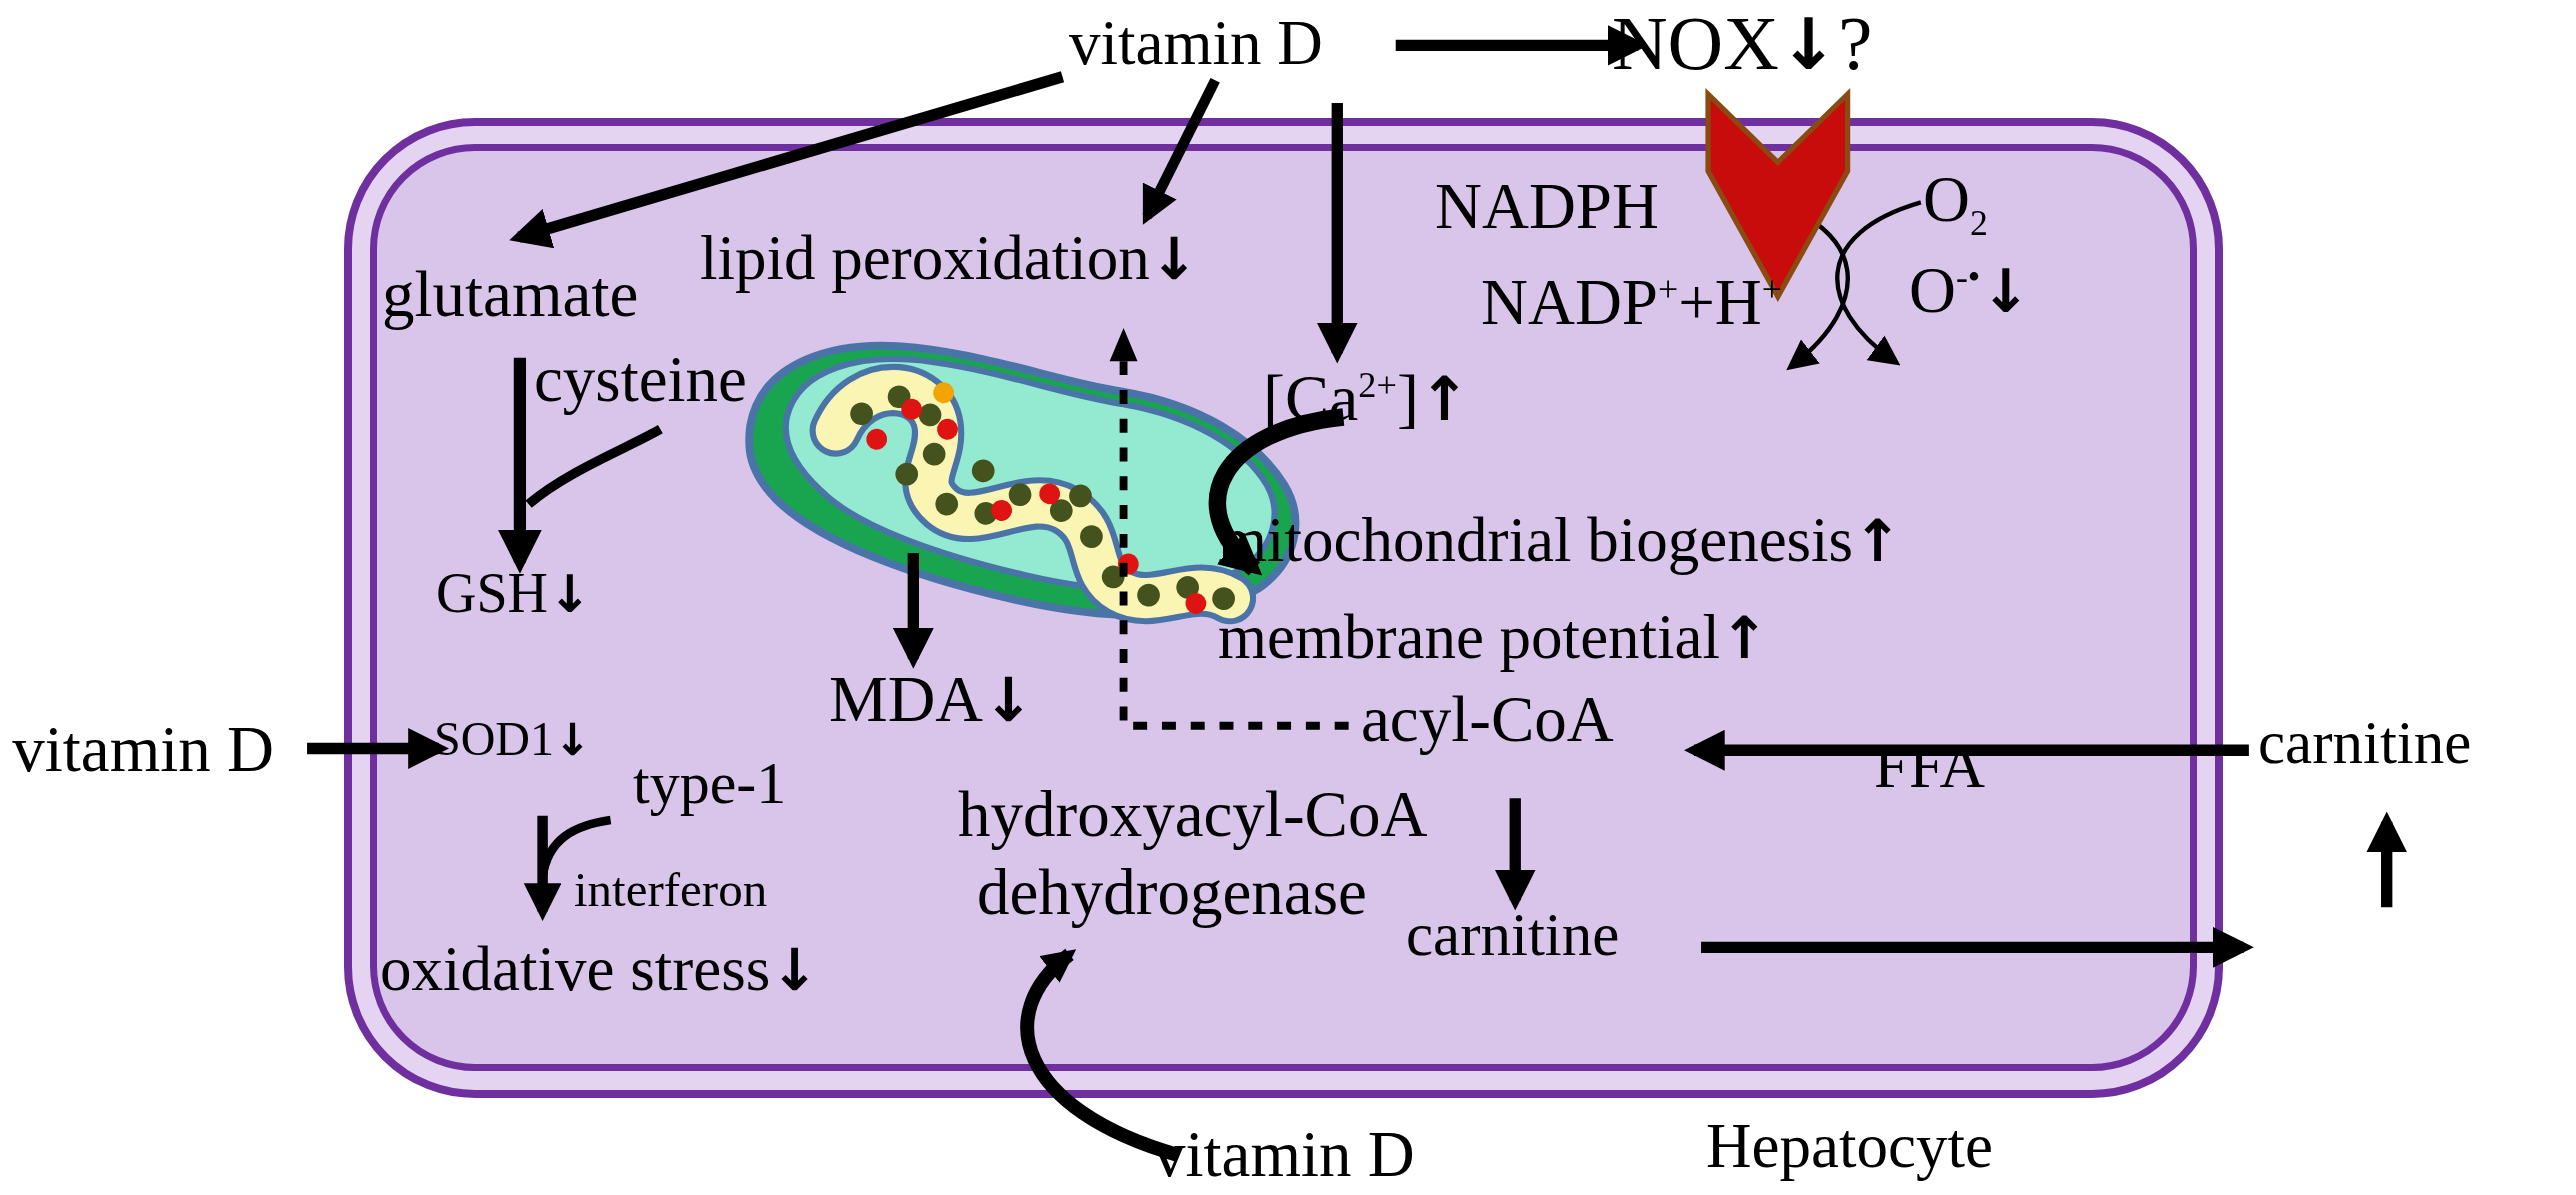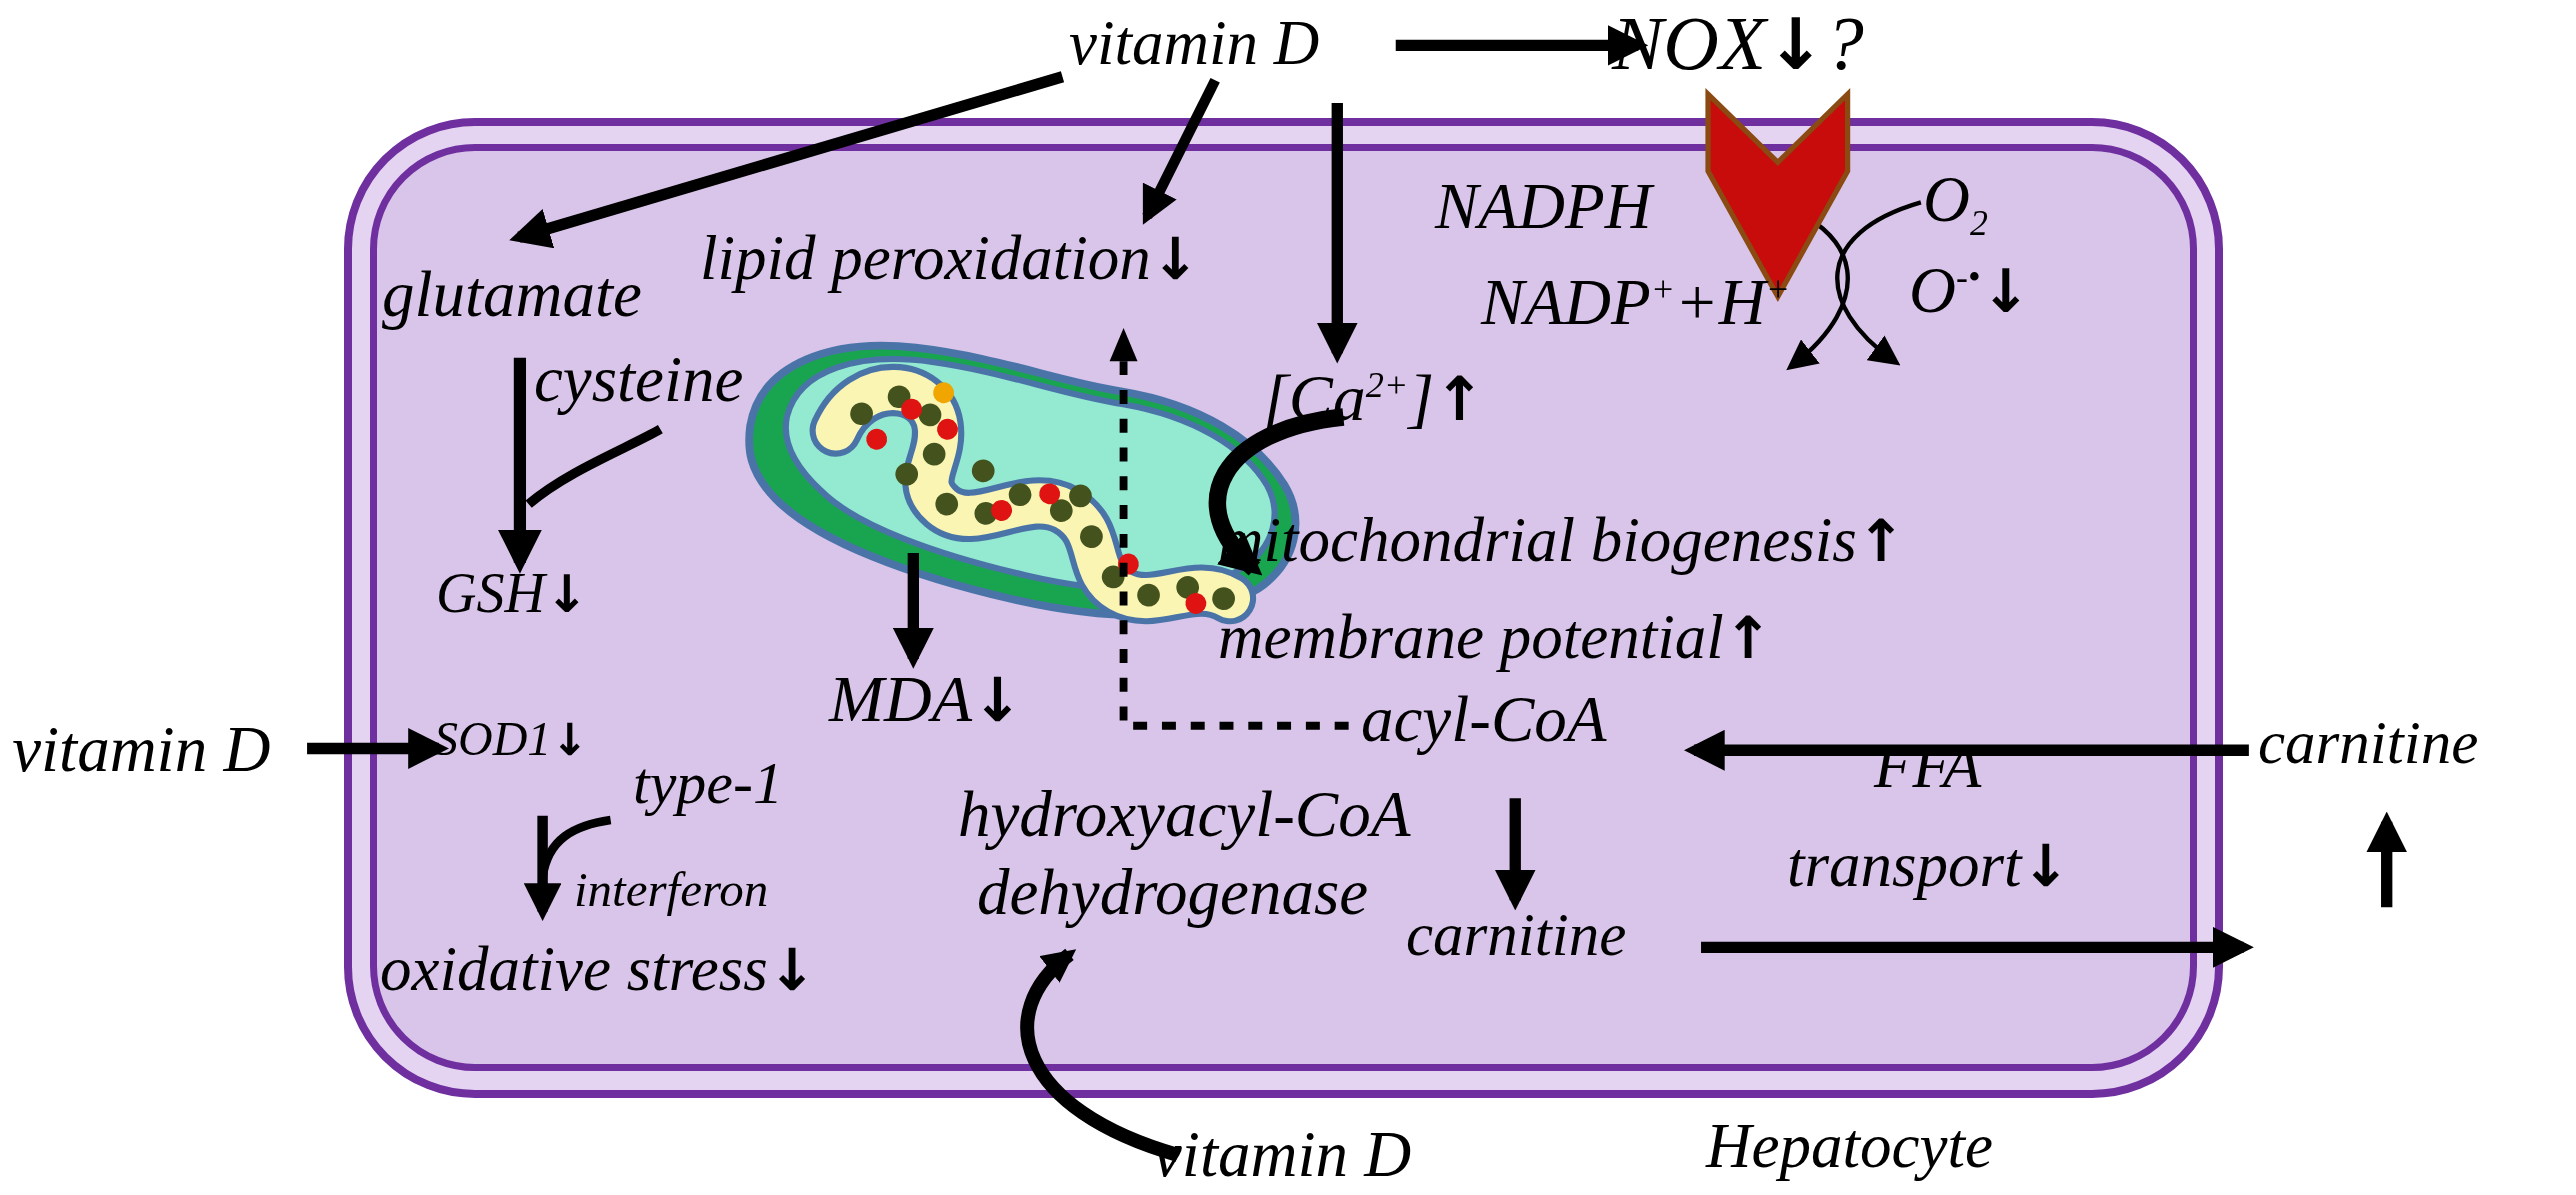--- a/index.html
+++ b/index.html
@@ -1,18 +1,18 @@
 <!DOCTYPE html>
 <html style="--background: #ffffff; --ink: #000000; --membrane: #6f2f9f; --cell-fill: #d9c5e9; --membrane-band: #e4d3f1; --mito-outer-green: #19a550; --mito-matrix-teal: #93ead0; --mito-outline-blue: #4a74a8; --cristae-yellow: #fbf5b4; --dot-olive: #44531d; --dot-red: #e01313; --dot-orange: #f0a500; --nox-chevron-red: #c80c0c; --nox-chevron-border: #8a4a12;font-size:14px"><head>
 <meta charset="utf-8">
 <style>
   html,body{margin:0;padding:0;}
   body{width:2576px;height:1196px;background:var(--background,#fff);position:relative;overflow:hidden;
        font-family:"Liberation Serif","DejaVu Serif",serif;}
-  .stage{position:absolute;left:0;top:0;width:2576px;height:908px;font-style:italic;}
+  .stage{position:absolute;left:0;top:0;width:2576px;height:908px;}
   .cell-outer{position:absolute;left:344px;top:118px;width:1879px;height:980px;
       border:8.7px solid var(--membrane,#6f2f9f);border-radius:131px;
       background:var(--membrane-band,#e4d3f1);box-sizing:border-box;}
   .cell-inner{position:absolute;left:370px;top:144px;width:1827px;height:927px;
       border:7px solid var(--membrane,#6f2f9f);border-radius:105px;
       background:var(--cell-fill,#d9c5e9);box-sizing:border-box;}
   svg.overlay{position:absolute;left:0;top:0;z-index:5;}
   .lbl{position:absolute;z-index:10;white-space:nowrap;line-height:1;color:var(--ink,#000);}
   .ar{font-family:"DejaVu Sans","Liberation Sans",sans-serif;font-weight:700;font-size:92%;}
   .sup{font-size:55%;vertical-align:super;}
@@ -151,21 +151,20 @@
   <div class="lbl" style="left:1361px;top:687px;font-size:65px">acyl-CoA</div>
 
   <div class="lbl" style="left:958px;top:782px;font-size:65px">hydroxyacyl-CoA</div>
 
   <div class="lbl" style="left:977px;top:860px;font-size:65px">dehydrogenase</div>
 
   <div class="lbl" style="left:1406px;top:904px;font-size:61px">carnitine</div>
 
   <div class="lbl" style="left:1874px;top:735px;font-size:63px">FFA</div>
 
-  <div class="lbl" style="left:1787px;top:834px;font-size:63px"><span>transport</span><span class="ar">↓</span></div>
 
   <div class="lbl" style="left:2258px;top:712px;font-size:61px">carnitine</div>
 
 
   <div class="lbl" style="left:1153px;top:1122px;font-size:65px">vitamin D</div>
 
   <div class="lbl" style="left:1706px;top:1115px;font-size:63px">Hepatocyte</div>
 </div>
 
 

